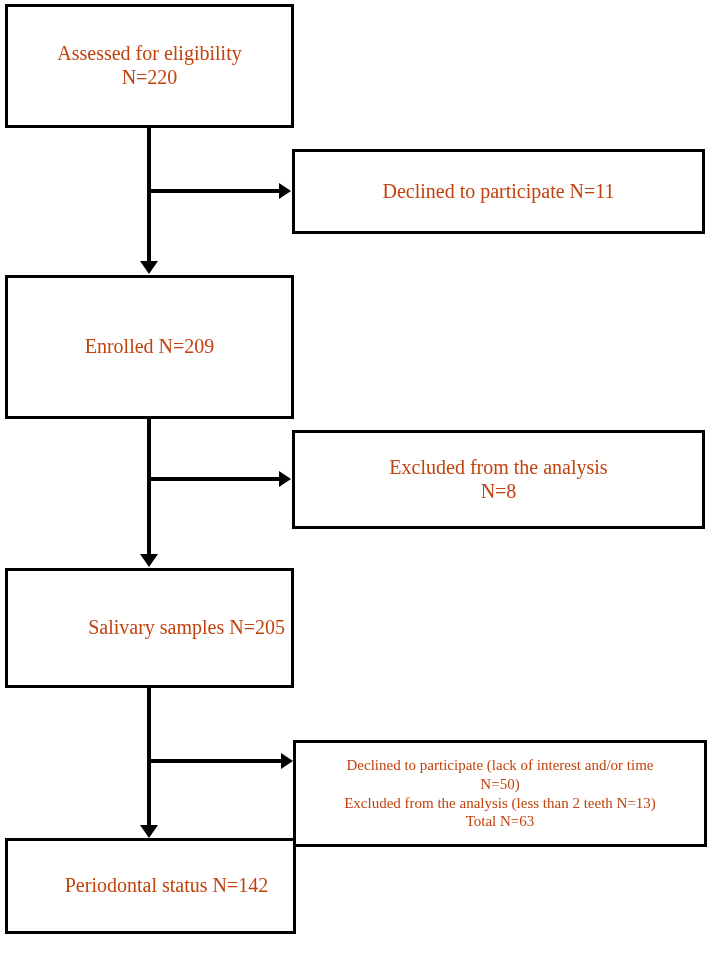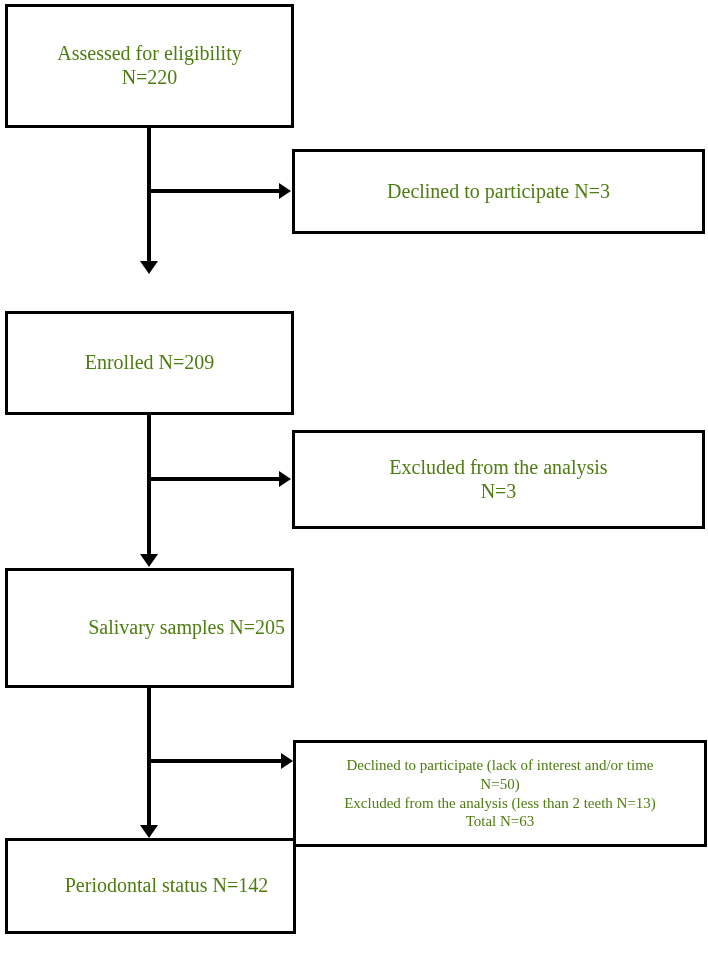--- a/index.html
+++ b/index.html
@@ -6,21 +6,21 @@
     margin: 0;
     padding: 0;
     background: #ffffff;
   }
   #flowchart-canvas {
     position: relative;
     width: 708px;
     height: 964px;
     background: #ffffff;
     font-family: "Liberation Serif", "DejaVu Serif", serif;
-    color: #4d7c0f;
+    color: #c2410c;
     overflow: hidden;
   }
   .node-box {
     position: absolute;
     box-sizing: border-box;
     border: 3px solid #000000;
     background: #ffffff;
     display: flex;
     align-items: center;
     justify-content: center;
@@ -94,30 +94,30 @@
 
   <div class="conn-h" style="left:147px; top:759px; width:136px;"></div>
   <div class="arrowhead-right" style="left:281px; top:753px;"></div>
 
   <div class="node-box node-primary" style="left:5px; top:4px; width:289px; height:124px;">
     <span class="node-text">Assessed for eligibility
 N=220</span>
   </div>
 
   <div class="node-box node-secondary" style="left:292px; top:149px; width:413px; height:85px;">
-    <span class="node-text">Declined to participate N=3</span>
+    <span class="node-text">Declined to participate N=11</span>
   </div>
 
-  <div class="node-box node-primary" style="left:5px; top:275px; width:289px; height:104px;margin-top:36px;">
+  <div class="node-box node-primary" style="left:5px; top:275px; width:289px; height:144px;">
     <span class="node-text">Enrolled N=209</span>
   </div>
 
   <div class="node-box node-secondary" style="left:292px; top:430px; width:413px; height:99px;">
     <span class="node-text">Excluded from the analysis
-N=3</span>
+N=8</span>
   </div>
 
   <div class="node-box node-primary" style="left:5px; top:568px; width:289px; height:120px;justify-content:flex-end;">
     <span class="node-text">Salivary samples N=205</span>
   </div>
 
   <div class="node-box node-secondary node-dense" style="left:293px; top:712px; width:414px; height:107px;margin-top:28px;">
     <span class="node-text">Declined to participate (lack of interest and/or time
 N=50)
 Excluded from the analysis (less than 2 teeth N=13)

